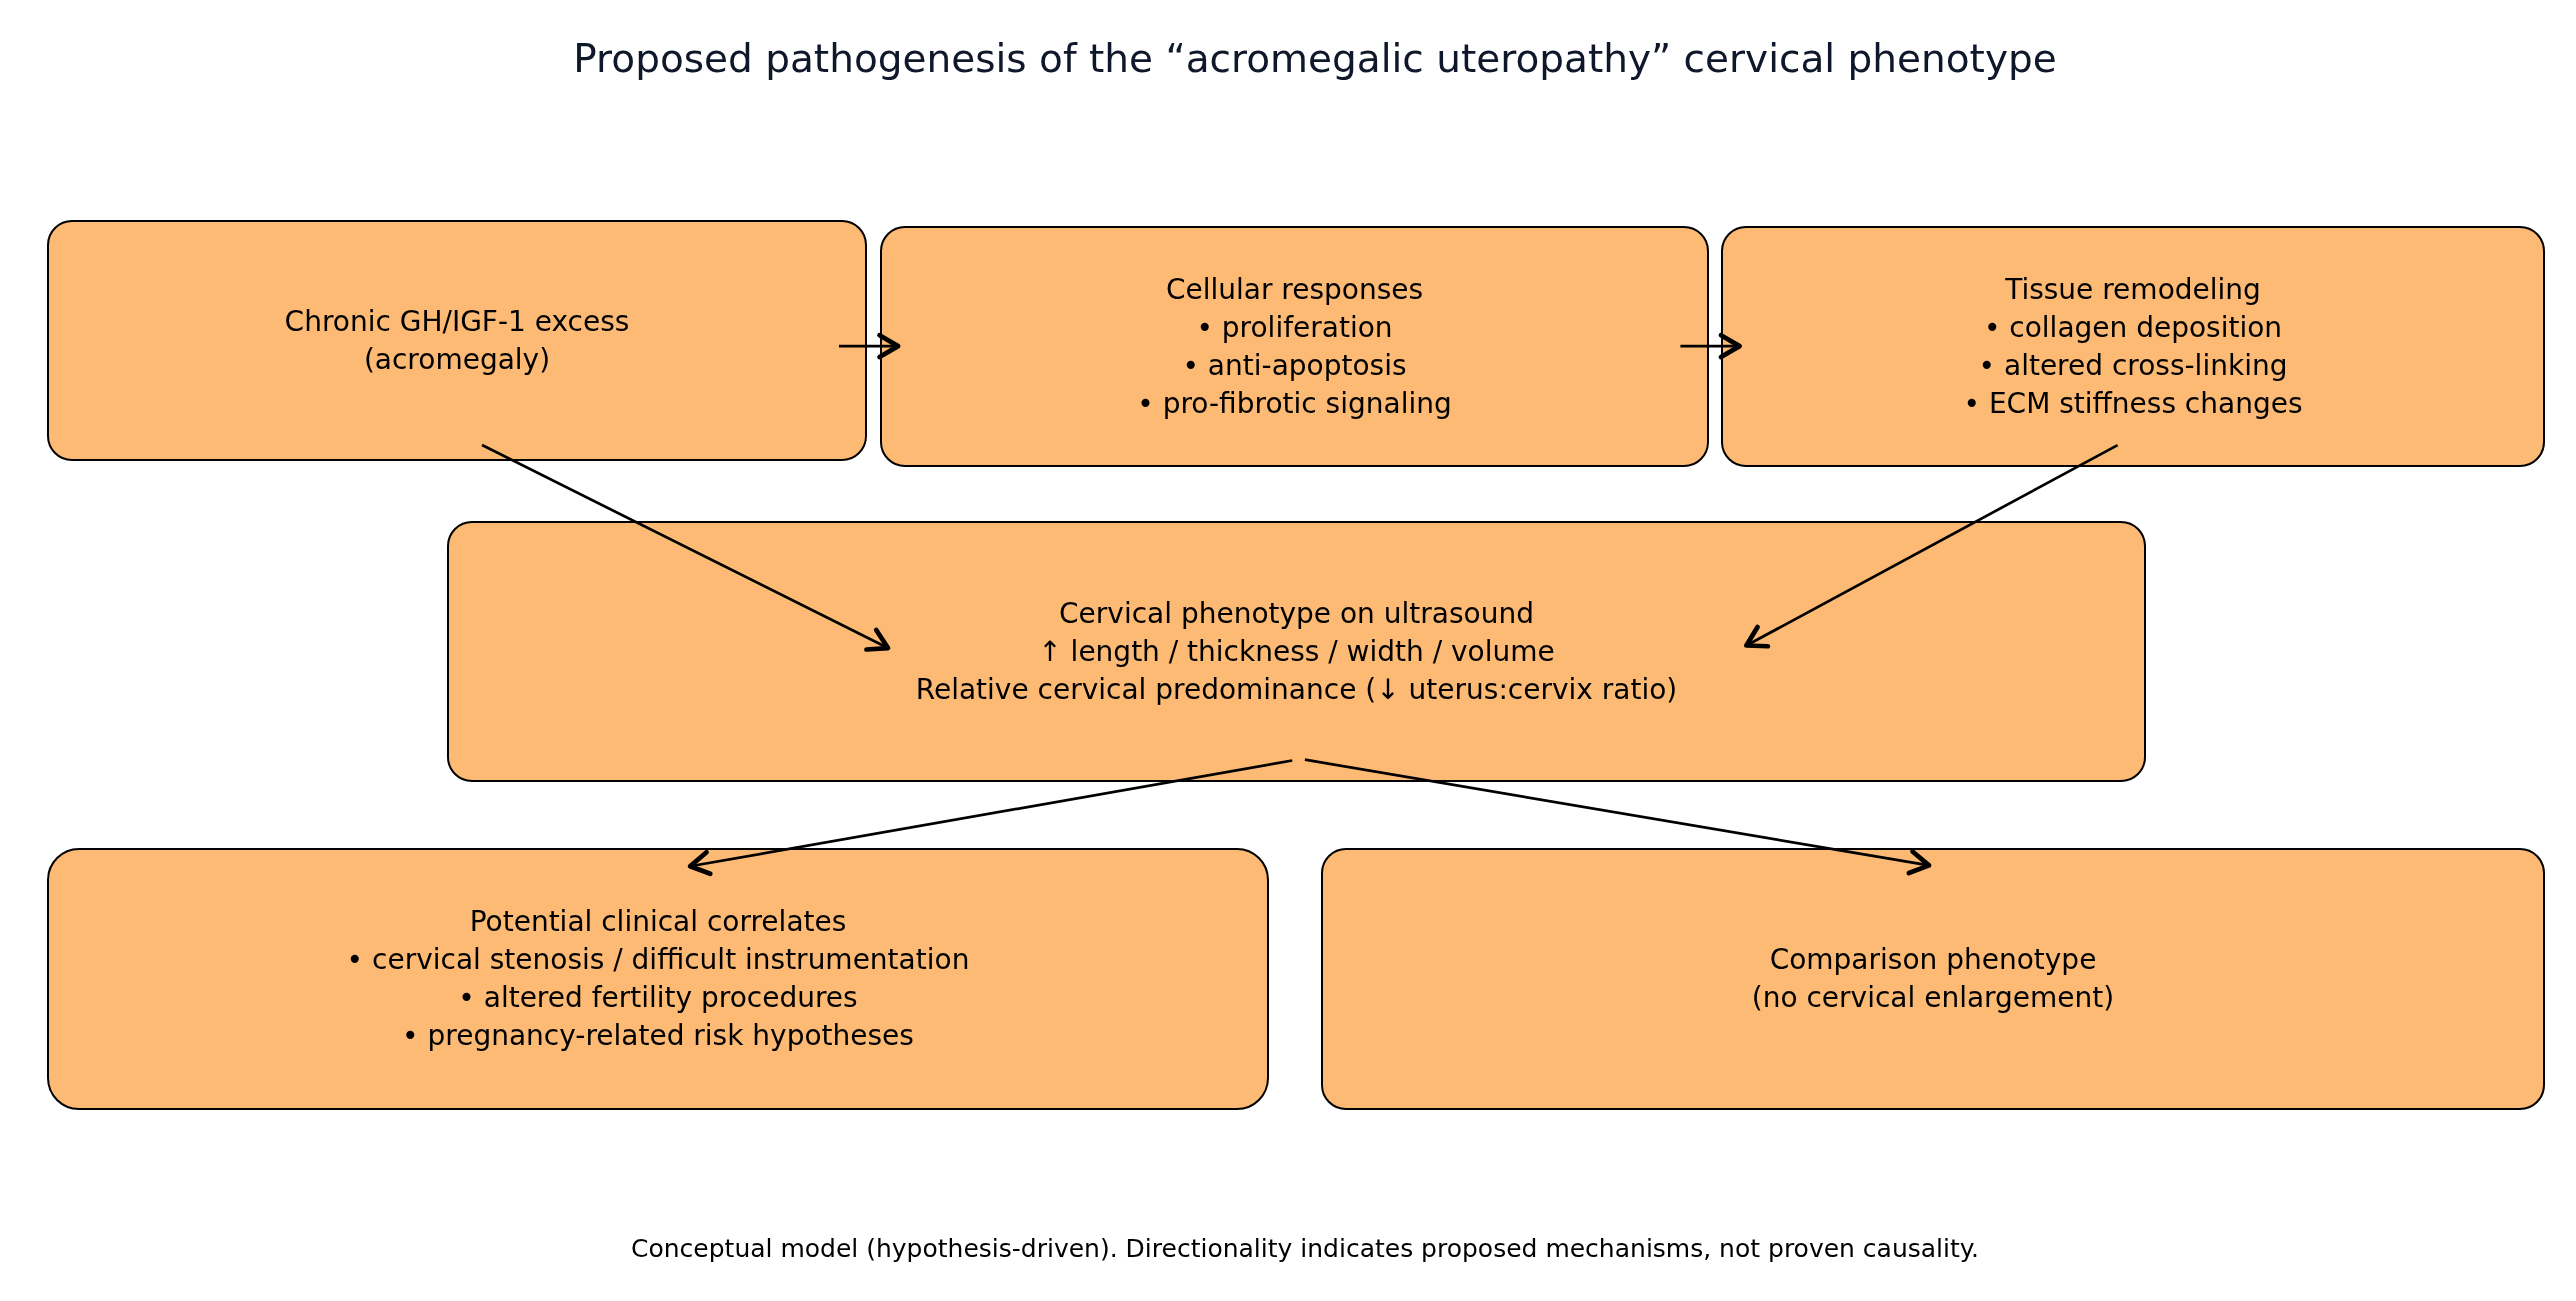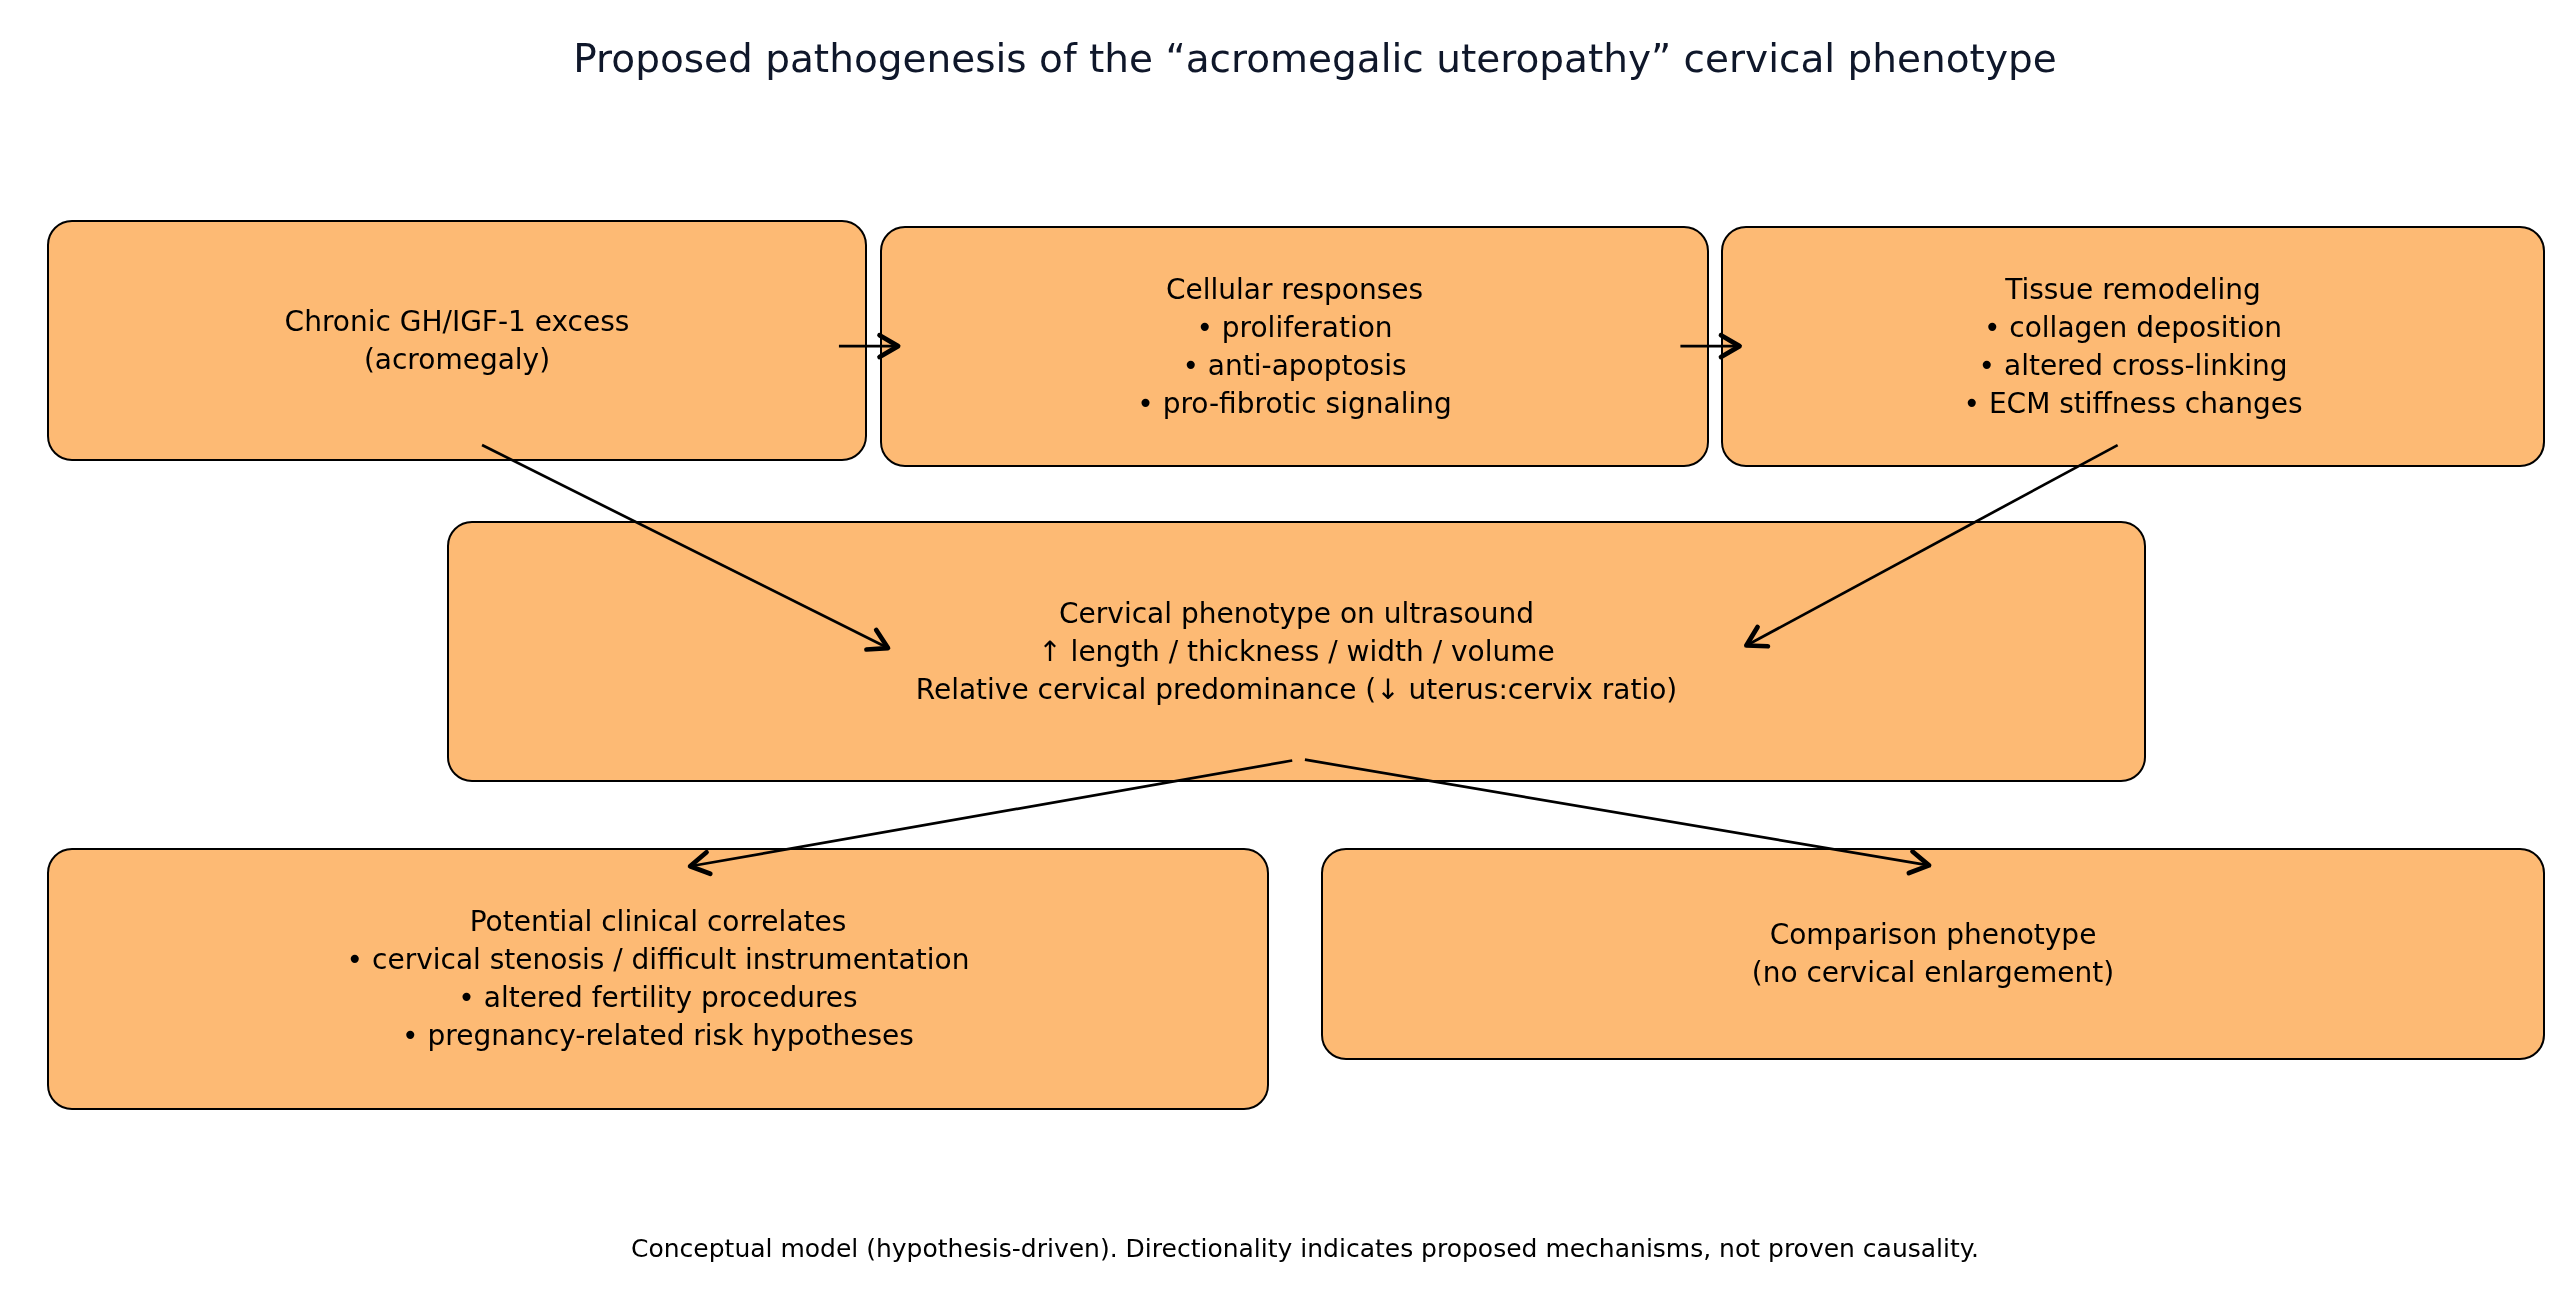--- a/index.html
+++ b/index.html
@@ -42,22 +42,22 @@
   .line {
     font-size: 28px;
     line-height: 38px;
     white-space: nowrap;
     color: #000000;
   }
   #box-cause      { left: 47px;   top: 220px;  width: 820px;  height: 241px; }
   #box-cellular   { left: 880px; top: 226px;  width: 829px;  height: 241px; }
   #box-tissue     { left: 1721px; top: 226px;  width: 824px;  height: 241px; }
   #box-phenotype  { left: 447px;  top: 521px;  width: 1699px; height: 261px; }
-  #box-clinical   { left: 47px;   top: 848px; width: 1222px; height: 262px; }
-  #box-comparison { left: 1321px; top: 848px; width: 1224px; height: 212px; }
+  #box-clinical   { left: 47px;   top: 848px; width: 1222px; height: 262px; border-radius: 32px; }
+  #box-comparison { left: 1321px; top: 848px; width: 1224px; height: 262px; }
   #arrows-layer {
     position: absolute;
     left: 0;
     top: 0;
     width: 2576px;
     height: 1302px;
     pointer-events: none;
   }
   .caption {
     position: absolute;

